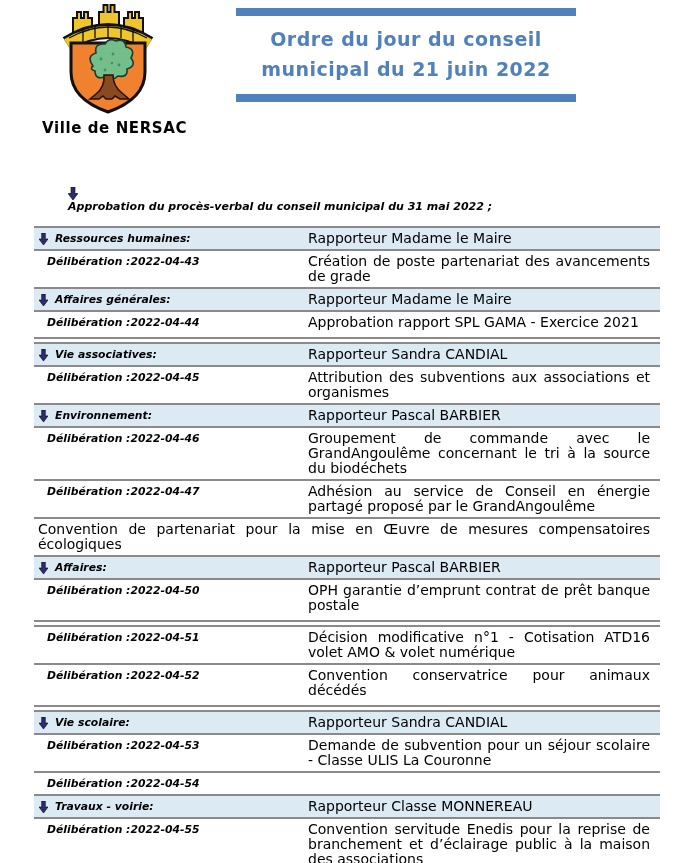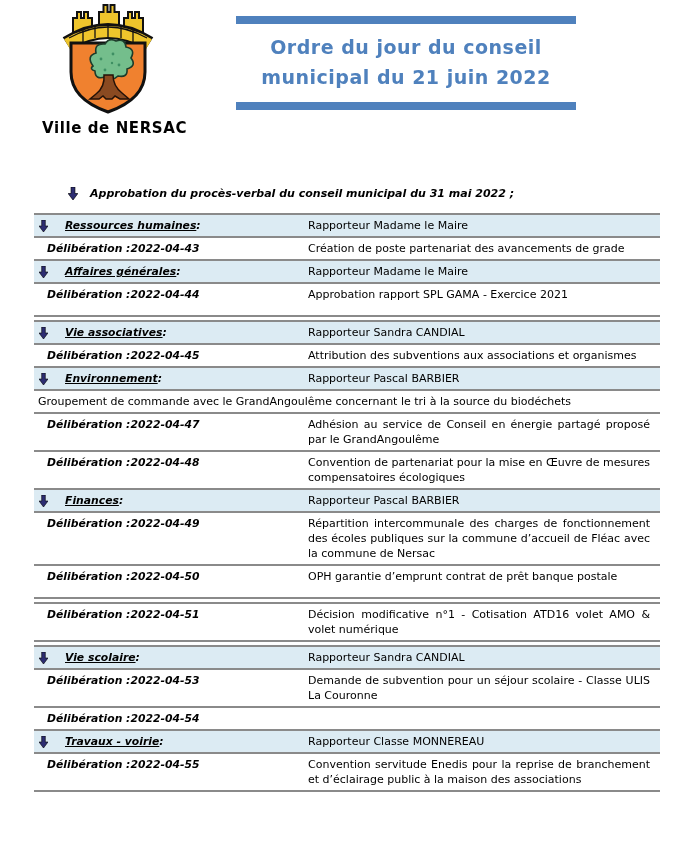--- a/index.html
+++ b/index.html
@@ -4,44 +4,44 @@
 <style>
   html,body{margin:0;padding:0;background:#fff;}
   .page{
     width:676px;min-height:863px;background:#fff;position:relative;
     font-family:"DejaVu Sans",sans-serif;color:#000;overflow:hidden;
   }
   
   .header{display:flex;align-items:flex-start;padding-top:4px;}
   .logo-block{margin-left:42px;width:132px;text-align:center;flex:0 0 auto;}
   .logo-caption{font-size:15px;font-weight:bold;letter-spacing:.6px;margin-top:1px;white-space:nowrap;}
-  .title-block{margin-left:62px;margin-top:12px;width:340px;flex:0 0 auto;}
+  .title-block{margin-left:62px;margin-top:4px;width:340px;flex:0 0 auto;}
   .bar{height:8px;background:var(--accent,#4F81BD);}
   .title-line{color:var(--accent,#4F81BD);font-weight:bold;font-size:19px;line-height:30px;text-align:center;letter-spacing:.5px;}
   .title-line.t1{margin-top:8px;}
   .bar.bottom{margin-top:10px;}
   
-  .intro{margin:50px 20px 0 68px;font-size:11px;font-weight:bold;font-style:italic;display:flex;align-items:flex-start;}
+  .intro{margin:50px 20px 0 68px;font-size:11px;font-weight:bold;font-style:italic;display:flex;align-items:flex-start;flex-direction:column;}
   .intro .bullet{margin-right:12px;}
   .bullet{display:inline-block;flex:0 0 auto;line-height:0;}
   
   .agenda{margin:13px 16px 0 34px;--bc:var(--border-c,#8A8A8A);}
   .row{display:flex;border-bottom:2.5px solid var(--bc);}
   .row.first{border-top:2.5px solid var(--bc);}
   .row.gap-before{border-top:2.5px solid var(--bc);margin-top:3px;}
   .row.section{background:var(--section-bg,#DCEBF3);}
   .cell{box-sizing:border-box;padding:3px 6px 3px 6px;font-size:10.8px;line-height:15px;}
   .cell.left{width:270px;font-weight:bold;font-style:italic;flex:0 0 auto;}
-  .cell.right{flex:1 1 auto;text-align:justify;font-size:11px;padding-right:10px;padding-left:4px;}
+  .cell.right{flex:1 1 auto;text-align:justify;font-size:14px;padding-right:10px;padding-left:4px;}
   .row.delib .cell.left{padding-left:13px;}
   .row.section .cell.left{padding-left:5px;display:flex;align-items:flex-start;}
   .row.section .bullet{margin-top:2px;}
-  .section-label{margin-left:17px;text-decoration:underline;}
+  .section-label{margin-left:7px;}
   .delib-number{}
-  .row.pad-bottom .cell{padding-bottom:13px;}
+  .row.pad-bottom .cell{padding-bottom:7px;}
 </style>
 </head>
 <body>
 
 <div class="page">
 
   <div class="header">
 
     <div class="logo-block">
       <svg width="112" height="110" viewBox="0 0 110 110">
@@ -134,52 +134,52 @@
         <div class="cell left">
           <span class="bullet"><svg width="9" height="12" viewBox="0 0 9 12">
               <path d="M2.7 0 h3.6 v6 H9 L4.5 12 0 6 h2.7 z" fill="#2D2D72" stroke="#000" stroke-width="0.6"></path>
             </svg></span>
           <span class="section-label">Environnement</span>
           <span> :</span>
         </div>
         <div class="cell right">Rapporteur Pascal BARBIER</div>
       </div>
       <div class="row delib">
+        <div class="cell left"><span>Délibération :</span><span class="delib-number">2022-04-46</span></div>
         <div class="cell right">Groupement de commande avec le GrandAngoulême concernant le tri à la source du biodéchets</div>
       </div>
       <div class="row delib">
         <div class="cell left"><span>Délibération :</span><span class="delib-number">2022-04-47</span></div>
         <div class="cell right">Adhésion au service de Conseil en énergie partagé proposé par le GrandAngoulême</div>
       </div>
       <div class="row delib">
-        <div class="cell left"><span>Délibération :</span><span class="delib-number">2022-04-48</span></div>
         <div class="cell right">Convention de partenariat pour la mise en Œuvre de mesures compensatoires écologiques</div>
       </div>
       <div class="row section">
         <div class="cell left">
           <span class="bullet"><svg width="9" height="12" viewBox="0 0 9 12">
               <path d="M2.7 0 h3.6 v6 H9 L4.5 12 0 6 h2.7 z" fill="#2D2D72" stroke="#000" stroke-width="0.6"></path>
             </svg></span>
-          <span class="section-label">Finances</span>
+          <span class="section-label">Affaires</span>
           <span> :</span>
         </div>
         <div class="cell right">Rapporteur Pascal BARBIER</div>
-      </div>
-      <div class="row delib">
-        <div class="cell left"><span>Délibération :</span><span class="delib-number">2022-04-49</span></div>
-        <div class="cell right">Répartition intercommunale des charges de fonctionnement des écoles publiques sur la commune d’accueil de Fléac avec la commune de Nersac</div>
       </div>
       <div class="row delib pad-bottom">
         <div class="cell left"><span>Délibération :</span><span class="delib-number">2022-04-50</span></div>
         <div class="cell right">OPH garantie d’emprunt contrat de prêt banque postale</div>
       </div>
       <div class="row delib gap-before">
         <div class="cell left"><span>Délibération :</span><span class="delib-number">2022-04-51</span></div>
         <div class="cell right">Décision modificative n°1 - Cotisation ATD16 volet AMO &amp; volet numérique</div>
       </div>
+      <div class="row delib pad-bottom">
+        <div class="cell left"><span>Délibération :</span><span class="delib-number">2022-04-52</span></div>
+        <div class="cell right">Convention conservatrice pour animaux décédés</div>
+      </div>
       <div class="row section gap-before">
         <div class="cell left">
           <span class="bullet"><svg width="9" height="12" viewBox="0 0 9 12">
               <path d="M2.7 0 h3.6 v6 H9 L4.5 12 0 6 h2.7 z" fill="#2D2D72" stroke="#000" stroke-width="0.6"></path>
             </svg></span>
           <span class="section-label">Vie scolaire</span>
           <span> :</span>
         </div>
         <div class="cell right">Rapporteur Sandra CANDIAL</div>
       </div>

